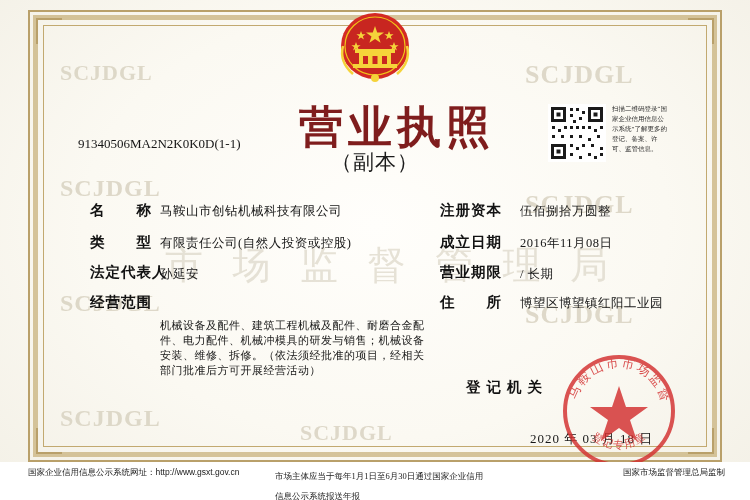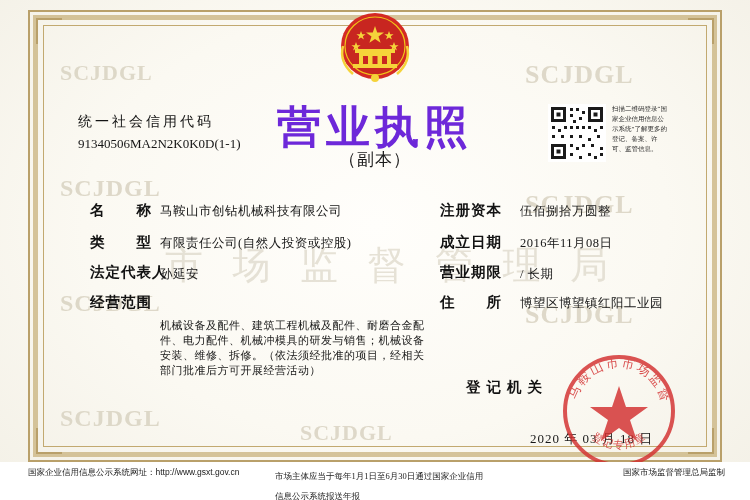--- a/index.html
+++ b/index.html
@@ -96,34 +96,34 @@
     position: absolute;
     left: 325px; top: 6px;
     width: 100px; height: 86px;
   }
 
   
   .title-main {
     position: absolute;
     left: 255px; top: 98px;
     width: 240px;
-    text-align: center;
+    text-align: right;
     font-family: "Liberation Serif", serif;
     font-weight: bold;
     font-size: 44px;
     letter-spacing: 5px;
-    color: #6d28d9;
+    color: #7f1d1d;
   }
   .title-sub {
     position: absolute;
     left: 255px; top: 148px;
     width: 240px;
     text-align: center;
     font-family: Liberation Sans, sans-serif;
-    font-size: 17px;
+    font-size: 21px;
     color: #1a1a1a;
     letter-spacing: 1px;
   }
 
   
   .code-label {
     position: absolute;
     left: 78px; top: 113px;
     font-family: "Liberation Serif", serif;
     font-size: 14px;
@@ -292,21 +292,20 @@
 
       <path d="M18,40 Q14,56 28,68" stroke="#f5d33a" stroke-width="2.5" fill="none"></path>
       <path d="M82,40 Q86,56 72,68" stroke="#f5d33a" stroke-width="2.5" fill="none"></path>
       <circle cx="50" cy="72" r="4" fill="#f5d33a"></circle>
     </svg>
   </div>
 
   <div class="title-main">营业执照</div>
   <div class="title-sub">（副本）</div>
 
-  <div class="code-label">统一社会信用代码</div>
   <div class="code-value">91340506MA2N2K0K0D(1-1)</div>
 
   <div class="qr-box">
     <svg viewBox="0 0 58 58" width="58" height="58">
       <rect x="0" y="0" width="58" height="58" fill="#ffffff"></rect>
       <g fill="#1a1a1a">
         <rect x="3" y="3" width="15" height="15"></rect>
           <rect x="6" y="6" width="9" height="9" fill="#fff"></rect>
           <rect x="8.5" y="8.5" width="4" height="4"></rect>
         <rect x="40" y="3" width="15" height="15"></rect>

